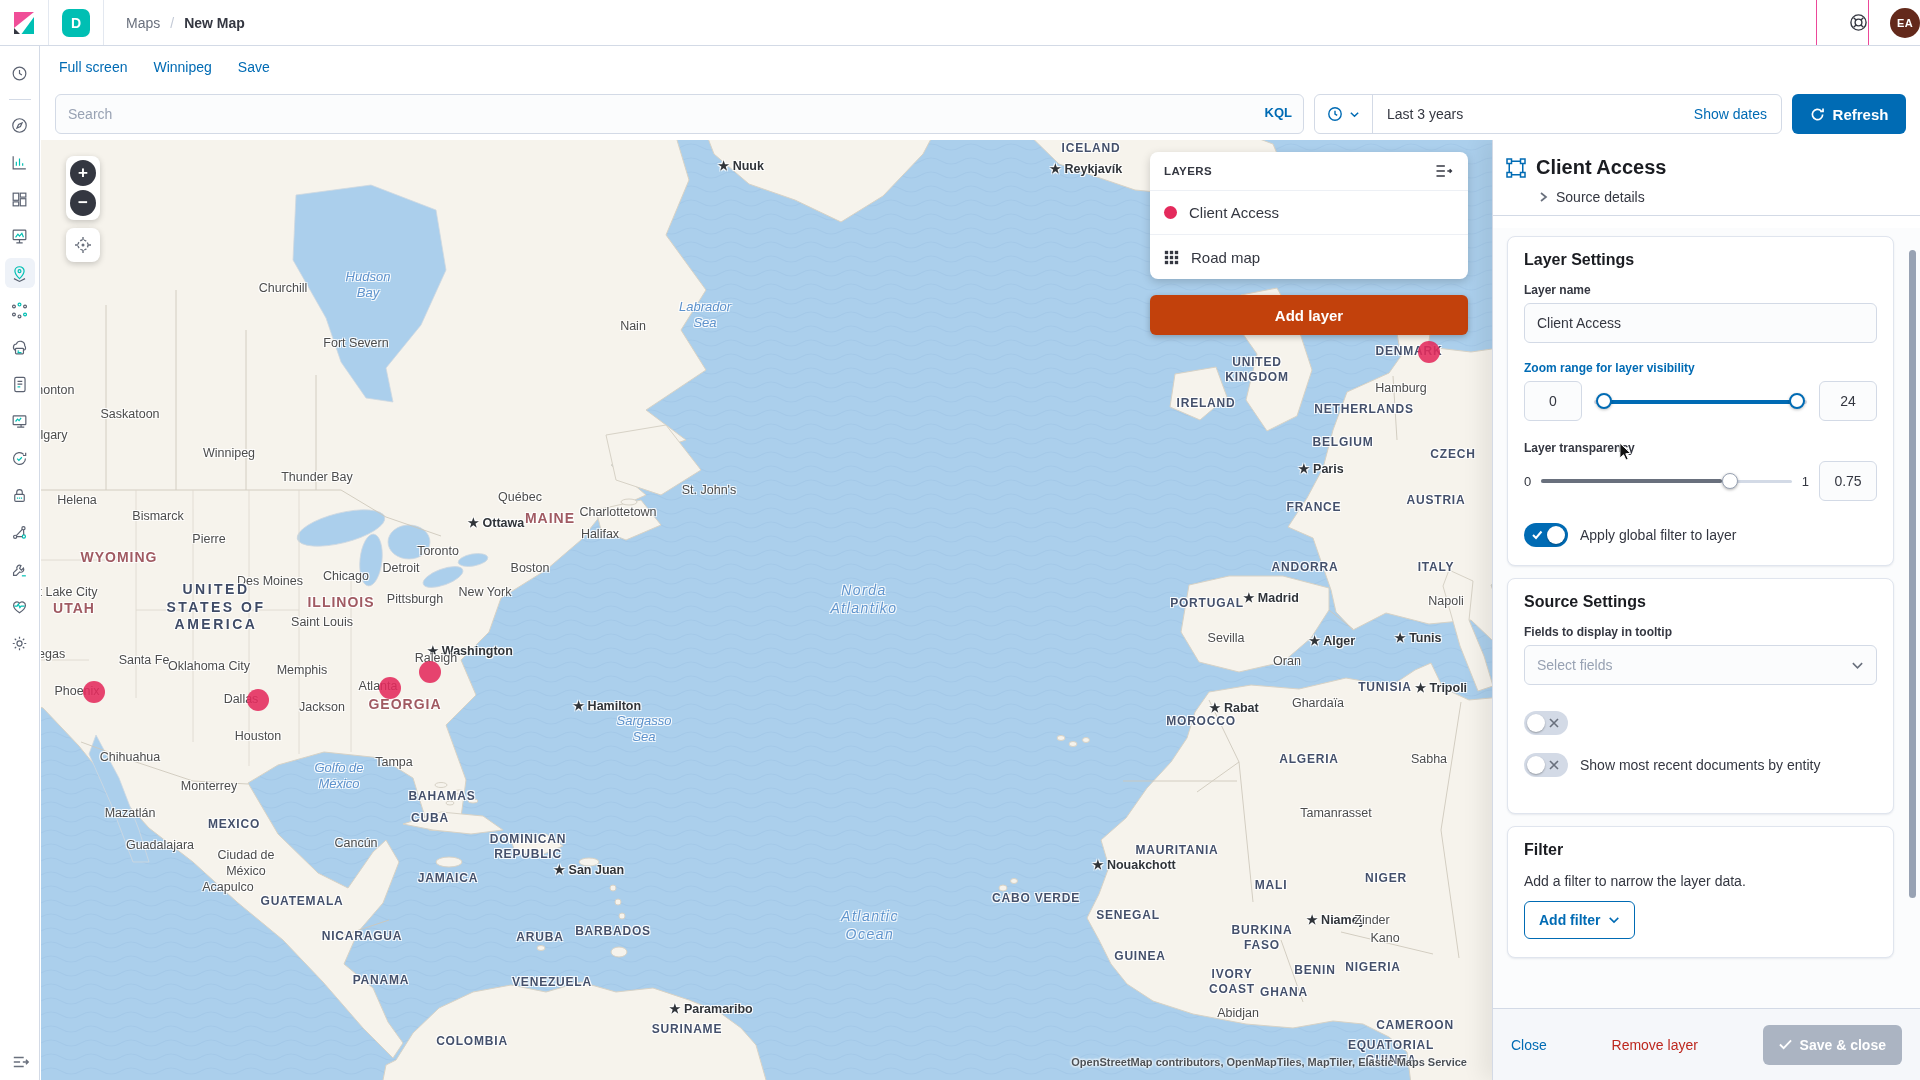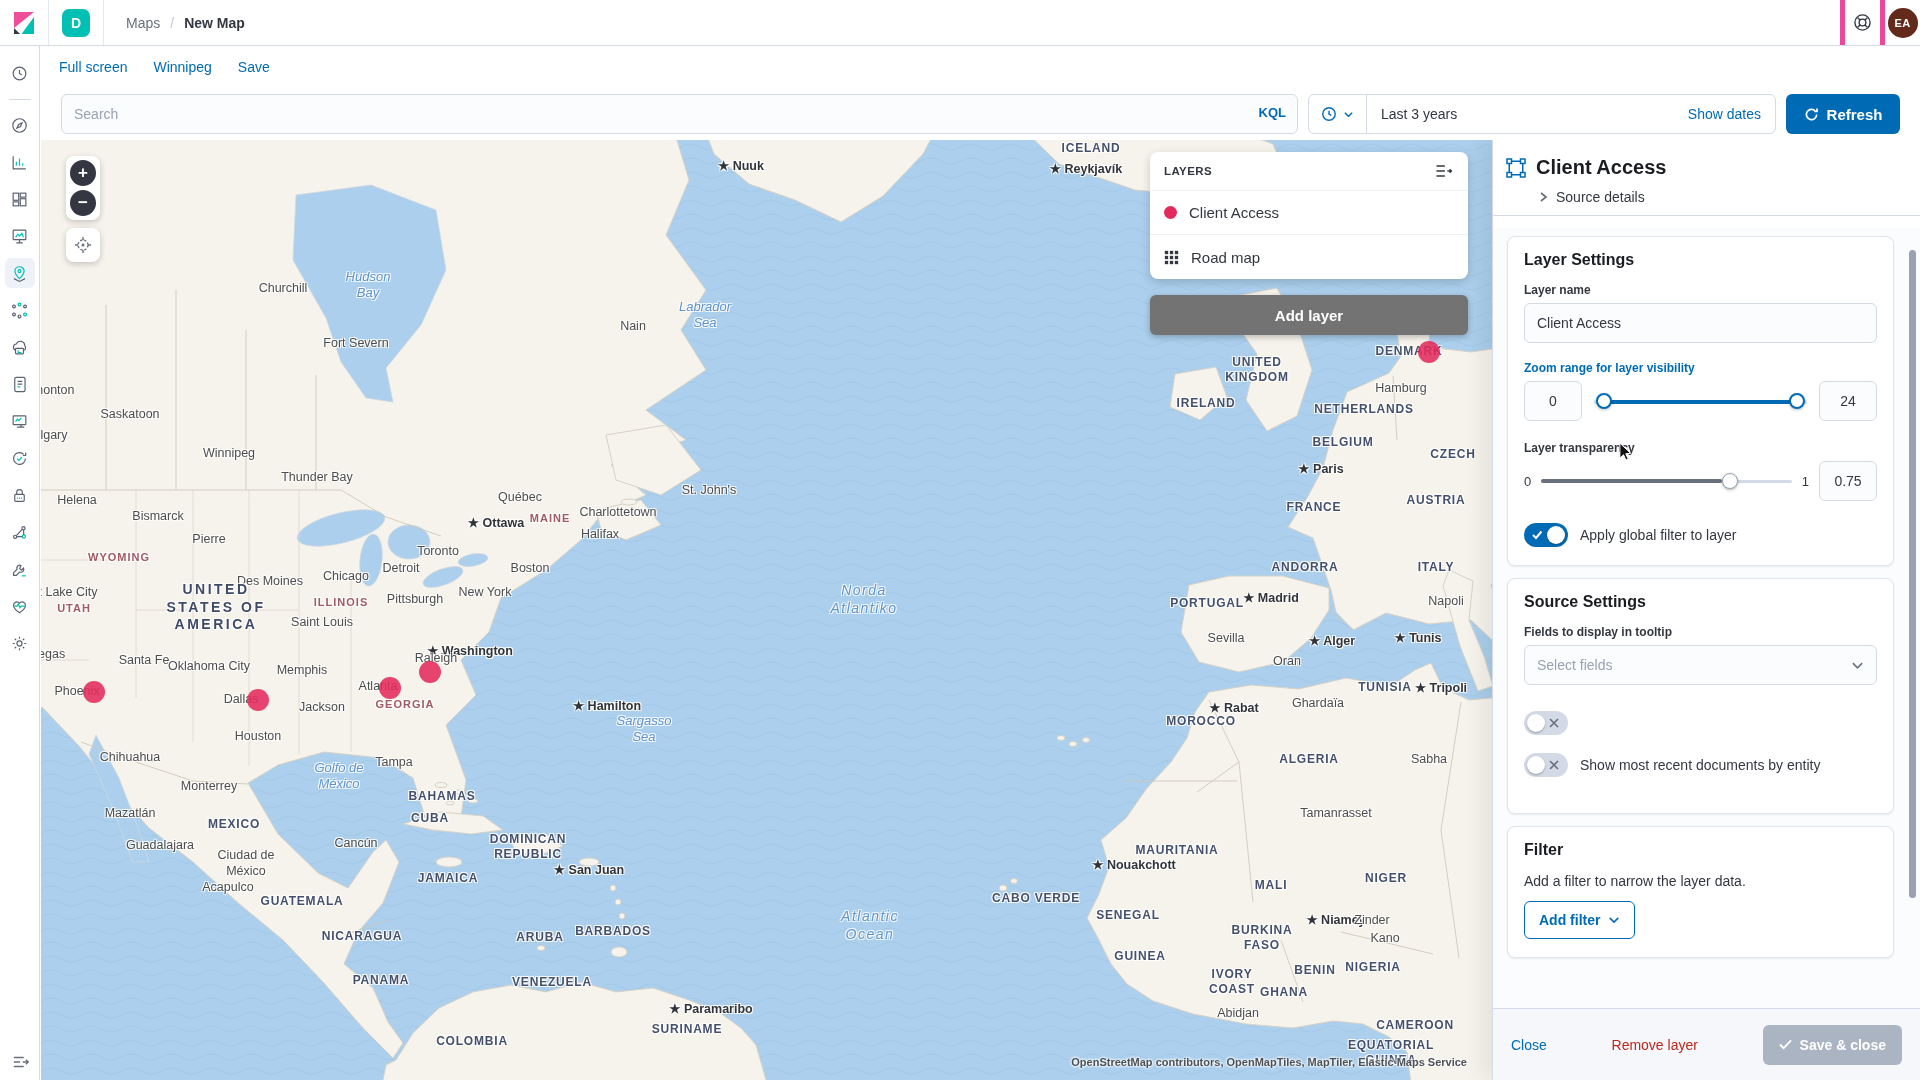--- a/index.html
+++ b/index.html
@@ -12,41 +12,41 @@
             border-bottom:1px solid #d3dae6; display:flex; align-items:center; z-index:40; }
   .logo-cell { width:48px; display:flex; justify-content:center; }
   .space-cell { width:56px; display:flex; justify-content:center; border-left:1px solid #e3e8f0; border-right:1px solid #e3e8f0; height:100%; align-items:center; }
   .space-badge { width:28px; height:28px; border-radius:7px; background:#00BFB3; color:#fff;
                  font-weight:700; font-size:14px; display:flex; align-items:center; justify-content:center; cursor:pointer; }
   .breadcrumbs { display:flex; align-items:center; gap:10px; margin-left:20px; font-size:14px; }
   .crumb-light { color:#69707d; cursor:pointer; }
   .crumb-sep { color:#c3cad6; }
   .crumb-dark { color:#343741; font-weight:600; }
   .topbar-right { margin-left:auto; display:flex; height:100%; align-items:center; }
-  .top-icon-cell { width:40px; height:100%; display:flex; align-items:center; justify-content:center; border-left:5px solid #ec4899; }
+  .top-icon-cell { width:52px; height:100%; display:flex; align-items:center; justify-content:flex-end; border-left:1px solid #ec4899; }
   .avatar { width:30px; height:30px; border-radius:50%; background:#63291b; color:#fff; font-size:11px;
             font-weight:700; display:flex; align-items:center; justify-content:center; letter-spacing:.3px; cursor:pointer; }
 
   
   .sidebar { position:absolute; top:46px; left:0; bottom:0; width:40px; background:#fff;
              border-right:1px solid #d3dae6; z-index:35; display:flex; flex-direction:column; align-items:center; padding-top:12px; }
   .nav-item { width:30px; height:30px; border-radius:6px; display:flex; align-items:center; justify-content:center;
               margin-bottom:7px; cursor:pointer; }
   .nav-item.active { background:#eef2f8; }
   .nav-divider { width:22px; border-top:1px solid #d3dae6; margin:4px 0 10px 0; }
   .nav-expand { position:absolute; bottom:10px; left:11px; cursor:pointer; }
 
   
   .subbar { position:absolute; top:46px; left:41px; right:0; height:42px; background:#fff;
             display:flex; align-items:center; gap:26px; padding:0 18px; z-index:30; }
   .subbar a { color:#006BB4; font-size:14px; font-weight:500; text-decoration:none; cursor:pointer; }
 
   
   .searchrow { position:absolute; top:88px; left:41px; right:0; height:52px; background:#fff;
-               display:flex; align-items:center; padding:0 20px; gap:10px; z-index:30; }
+               display:flex; align-items:center; padding:0 14px; gap:10px; z-index:30; }
   .search-wrap { position:relative; flex:1; }
   .search-input { width:100%; height:40px; border:1px solid #d3dae6; border-radius:6px; background:#fbfcfd;
                   padding:0 52px 0 12px; font-size:14px; font-family:inherit; color:#343741; outline:none; }
   .search-input::placeholder { color:#98a2b3; }
   .kql-tag { position:absolute; right:12px; top:11px; font-size:13px; font-weight:600; color:#006BB4; cursor:pointer; }
   .timepicker { width:468px; height:40px; border:1px solid #d3dae6; border-radius:6px; background:#fff;
                 display:flex; align-items:center; }
   .tp-left { display:flex; align-items:center; gap:6px; padding:0 12px; height:100%; border-right:1px solid #d3dae6; cursor:pointer; }
   .tp-range { font-size:14px; color:#343741; padding-left:14px; cursor:pointer; }
   .tp-showdates { margin-left:auto; padding-right:14px; color:#006BB4; font-size:14px; font-weight:500; cursor:pointer; }
@@ -56,21 +56,21 @@
   
   .map { position:absolute; left:41px; top:140px; width:1452px; height:940px; background:#abcfec; overflow:hidden; cursor:grab; }
   .map svg.basemap { position:absolute; left:0; top:0; }
   .ml { position:absolute; transform:translate(-50%,-50%); white-space:pre; text-align:center; pointer-events:none;
         text-shadow:-1px -1px 0 rgba(255,255,255,.85),1px -1px 0 rgba(255,255,255,.85),-1px 1px 0 rgba(255,255,255,.85),1px 1px 0 rgba(255,255,255,.85);
         line-height:1.25; }
   .ml-country   { font-size:12px; font-weight:700; color:#44506b; letter-spacing:.8px; }
   .ml-countrybig{ font-size:14px; font-weight:700; color:#3f4b66; letter-spacing:2.5px; }
   .ml-city      { font-size:12.5px; color:#4c4c4c; }
   .ml-capital   { font-size:12.5px; font-weight:600; color:#303439; }
-  .ml-state     { font-size:11px; font-weight:700; color:#a05a62; letter-spacing:1px; }
+  .ml-state     { font-size:14px; font-weight:700; color:#a05a62; letter-spacing:1px; }
   .ml-water     { font-size:13px; font-style:italic; color:#5d92cc; }
   .ml-waterbig  { font-size:14px; font-style:italic; color:#5d92cc; letter-spacing:1.5px; opacity:.95; }
   .mapdot { position:absolute; width:22px; height:22px; border-radius:50%; transform:translate(-50%,-50%);
             opacity:.88; cursor:pointer; }
   .map-attrib { position:absolute; right:26px; bottom:12px; font-size:11px; font-weight:700; color:#4c5157;
                 text-shadow:0 0 3px #fff,0 0 3px #fff,0 0 3px #fff; }
   .zoomctl { position:absolute; left:25px; top:16px; width:34px; background:#fff; border-radius:8px;
              box-shadow:0 2px 6px rgba(0,0,0,.2); padding:4px; display:flex; flex-direction:column; gap:4px; }
   .zbtn { width:26px; height:26px; border-radius:50%; background:#343741; color:#fff; border:none; font-size:17px;
           font-weight:700; display:flex; align-items:center; justify-content:center; cursor:pointer; font-family:inherit; }
@@ -81,21 +81,21 @@
   .layers-panel { position:absolute; left:1150px; top:152px; width:318px; background:#fff; border-radius:8px;
                   box-shadow:0 3px 10px rgba(0,0,0,.18); z-index:20; overflow:hidden; }
   .layers-head { display:flex; align-items:center; justify-content:space-between; padding:10px 14px;
                  border-bottom:1px solid #edf0f5; }
   .layers-title { font-size:11.5px; font-weight:700; letter-spacing:.4px; color:#343741; }
   .layer-row { display:flex; align-items:center; gap:12px; padding:0 14px; height:44px; font-size:15px;
                color:#343741; border-bottom:1px solid #edf0f5; cursor:pointer; }
   .layer-row:last-child { border-bottom:none; }
   .layer-dot { width:13px; height:13px; border-radius:50%; }
   .addlayer-btn { position:absolute; left:1150px; top:295px; width:318px; height:40px; border:none; border-radius:6px;
-                  background:#737373; color:#fff; font-size:15px; font-weight:600; font-family:inherit; cursor:pointer;
+                  background:#c2410c; color:#fff; font-size:15px; font-weight:600; font-family:inherit; cursor:pointer;
                   box-shadow:0 2px 6px rgba(0,0,0,.25); z-index:20; }
 
   
   .flyout { position:absolute; left:1492px; top:140px; width:428px; height:940px; background:#fff;
             border-left:1px solid #d3dae6; box-shadow:-10px 0 20px rgba(0,0,0,.07); z-index:25; }
   .flyout-header { padding:16px 16px 10px 12px; }
   .flyout-title-row { display:flex; align-items:center; gap:9px; }
   .flyout-title { font-size:20px; font-weight:700; color:#1a1c21; }
   .source-details { display:flex; align-items:center; gap:7px; margin:10px 0 0 32px; font-size:14px; color:#343741; cursor:pointer; }
   .flyout-divider { border-top:1px solid #d3dae6; }

